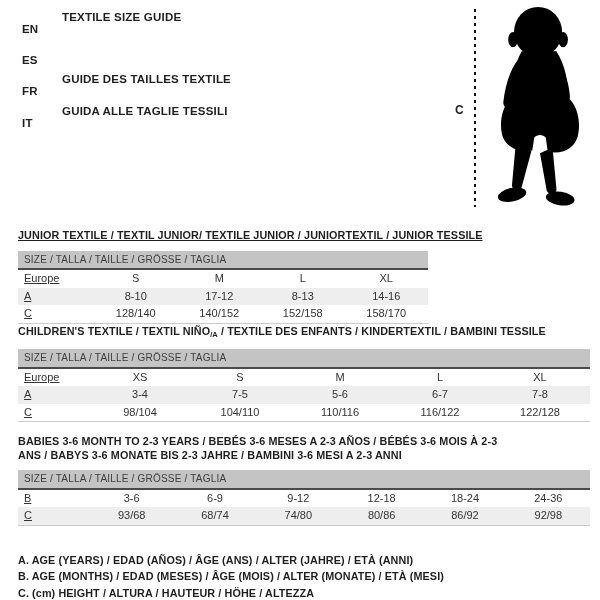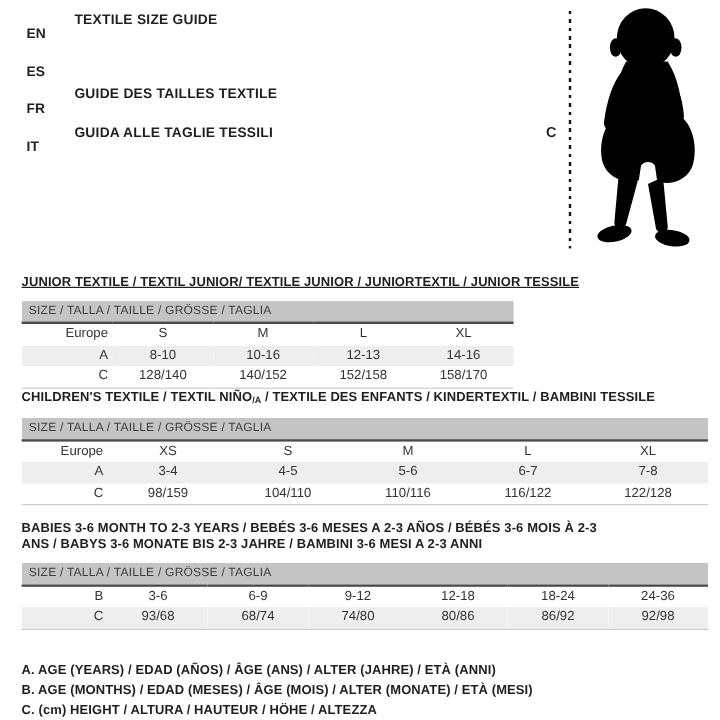--- a/index.html
+++ b/index.html
@@ -29,21 +29,21 @@
   .section-title { font-size:10.8px; font-weight:bold; letter-spacing:.1px; margin:0 0 8px 0; line-height:13.5px; }
   .title-junior { margin-top:16px;text-decoration:underline; }
   .title-children { margin-top:1px; }
   .title-babies { margin-top:13px; max-width:492px; }
   .sub { font-size:7.5px; vertical-align:-2px; }
 
   table { border-collapse:collapse; table-layout:fixed; font-size:11px; color:#333; border-bottom:1px solid #ccc; }
   .t1 { width:410px; }
   .t2, .t3 { width:572px; }
   td { padding:2px 4px; text-align:center; line-height:13.5px; white-space:nowrap; overflow:hidden; }
-  td.first { text-align:right; padding-left:6px; }
+  td.first { text-align:left; padding-left:6px;text-decoration:underline; }
   tr.shaded td { background:#eeeeee; }
   td.size-bar {
     background:#c4c4c4; color:#3d3d3d; text-align:left; font-size:10px;
     padding:2px 6px; border-bottom:2px solid #4a4a4a; letter-spacing:.2px;
   }
 
   
   .legend { margin-top:26px; }
   .legend-line { font-size:10.8px; font-weight:bold; line-height:16.5px; letter-spacing:.1px; }
 </style>
@@ -106,22 +106,22 @@
     <tr>
       <td class="first">Europe</td>
       <td>S</td>
       <td>M</td>
       <td>L</td>
       <td>XL</td>
     </tr>
     <tr class="shaded">
       <td class="first">A</td>
       <td>8-10</td>
-      <td>10-16</td>
-      <td>12-13</td>
+      <td>17-12</td>
+      <td>8-13</td>
       <td>14-16</td>
     </tr>
     <tr>
       <td class="first">C</td>
       <td>128/140</td>
       <td>140/152</td>
       <td>152/158</td>
       <td>158/170</td>
     </tr>
   </tbody>
@@ -145,28 +145,28 @@
       <td class="first">Europe</td>
       <td>XS</td>
       <td>S</td>
       <td>M</td>
       <td>L</td>
       <td>XL</td>
     </tr>
     <tr class="shaded">
       <td class="first">A</td>
       <td>3-4</td>
-      <td>4-5</td>
+      <td>7-5</td>
       <td>5-6</td>
       <td>6-7</td>
       <td>7-8</td>
     </tr>
     <tr>
       <td class="first">C</td>
-      <td>98/159</td>
+      <td>98/104</td>
       <td>104/110</td>
       <td>110/116</td>
       <td>116/122</td>
       <td>122/128</td>
     </tr>
   </tbody>
     </table>
 
   <div class="section-title title-babies">BABIES 3-6 MONTH TO 2-3 YEARS / BEBÉS 3-6 MESES A 2-3 AÑOS / BÉBÉS 3-6 MOIS À 2-3 ANS / BABYS 3-6 MONATE BIS 2-3 JAHRE / BAMBINI 3-6 MESI A 2-3 ANNI</div>
   <table class="t3">

